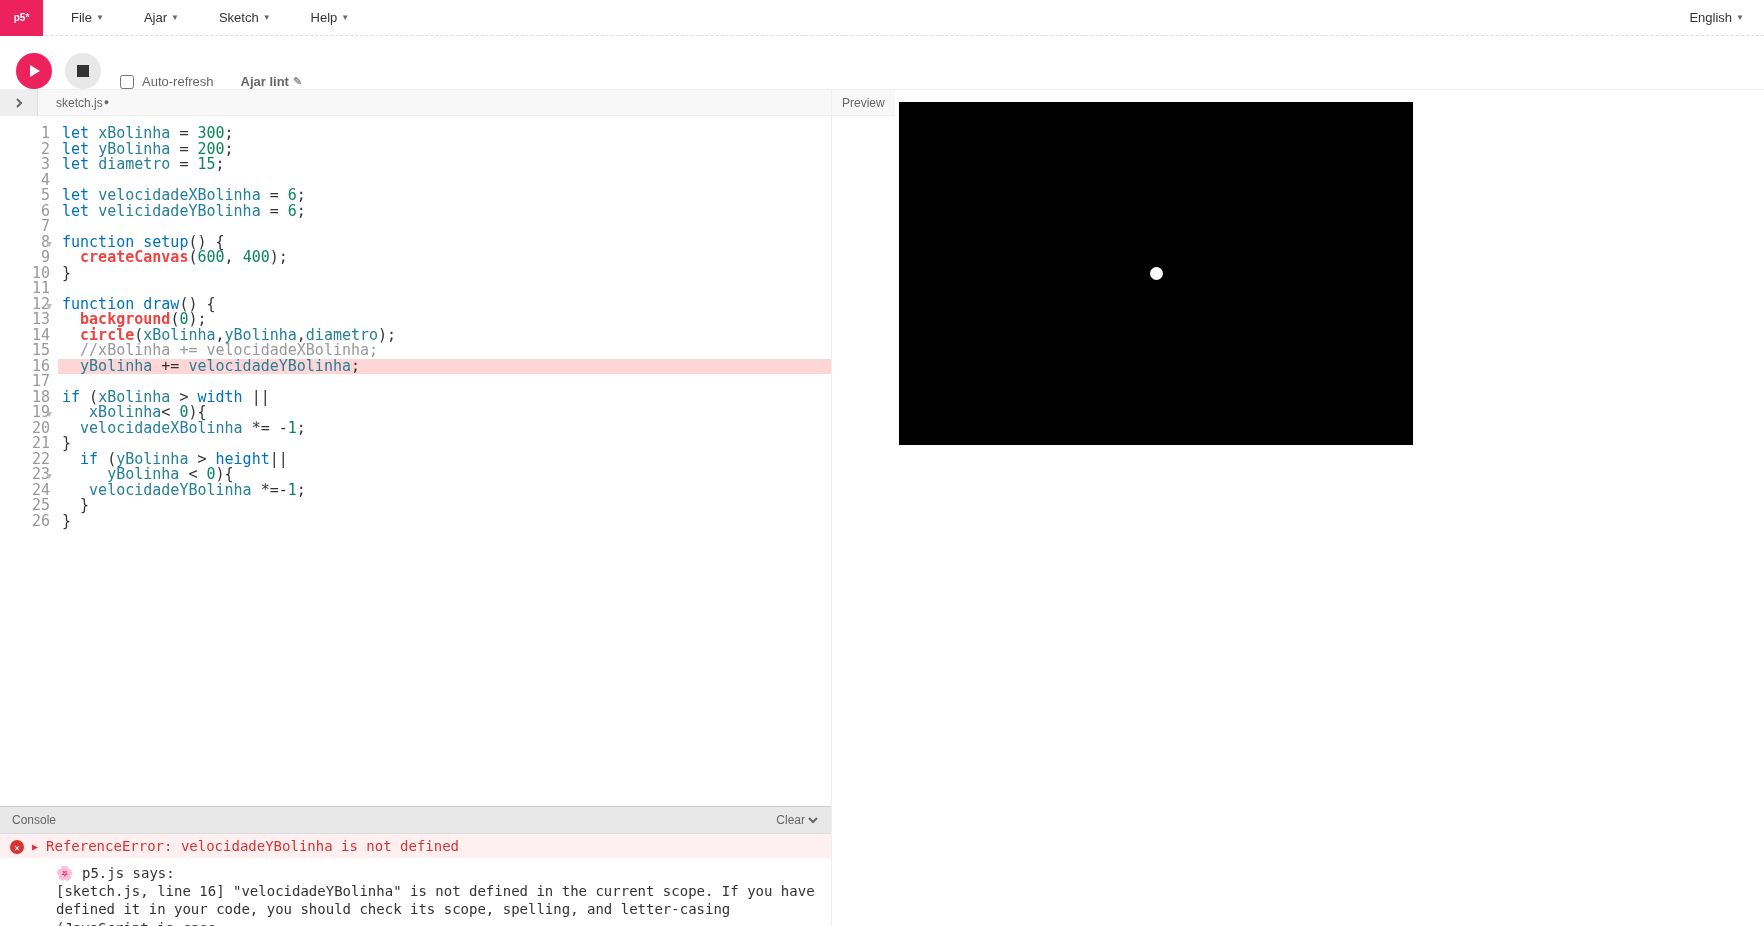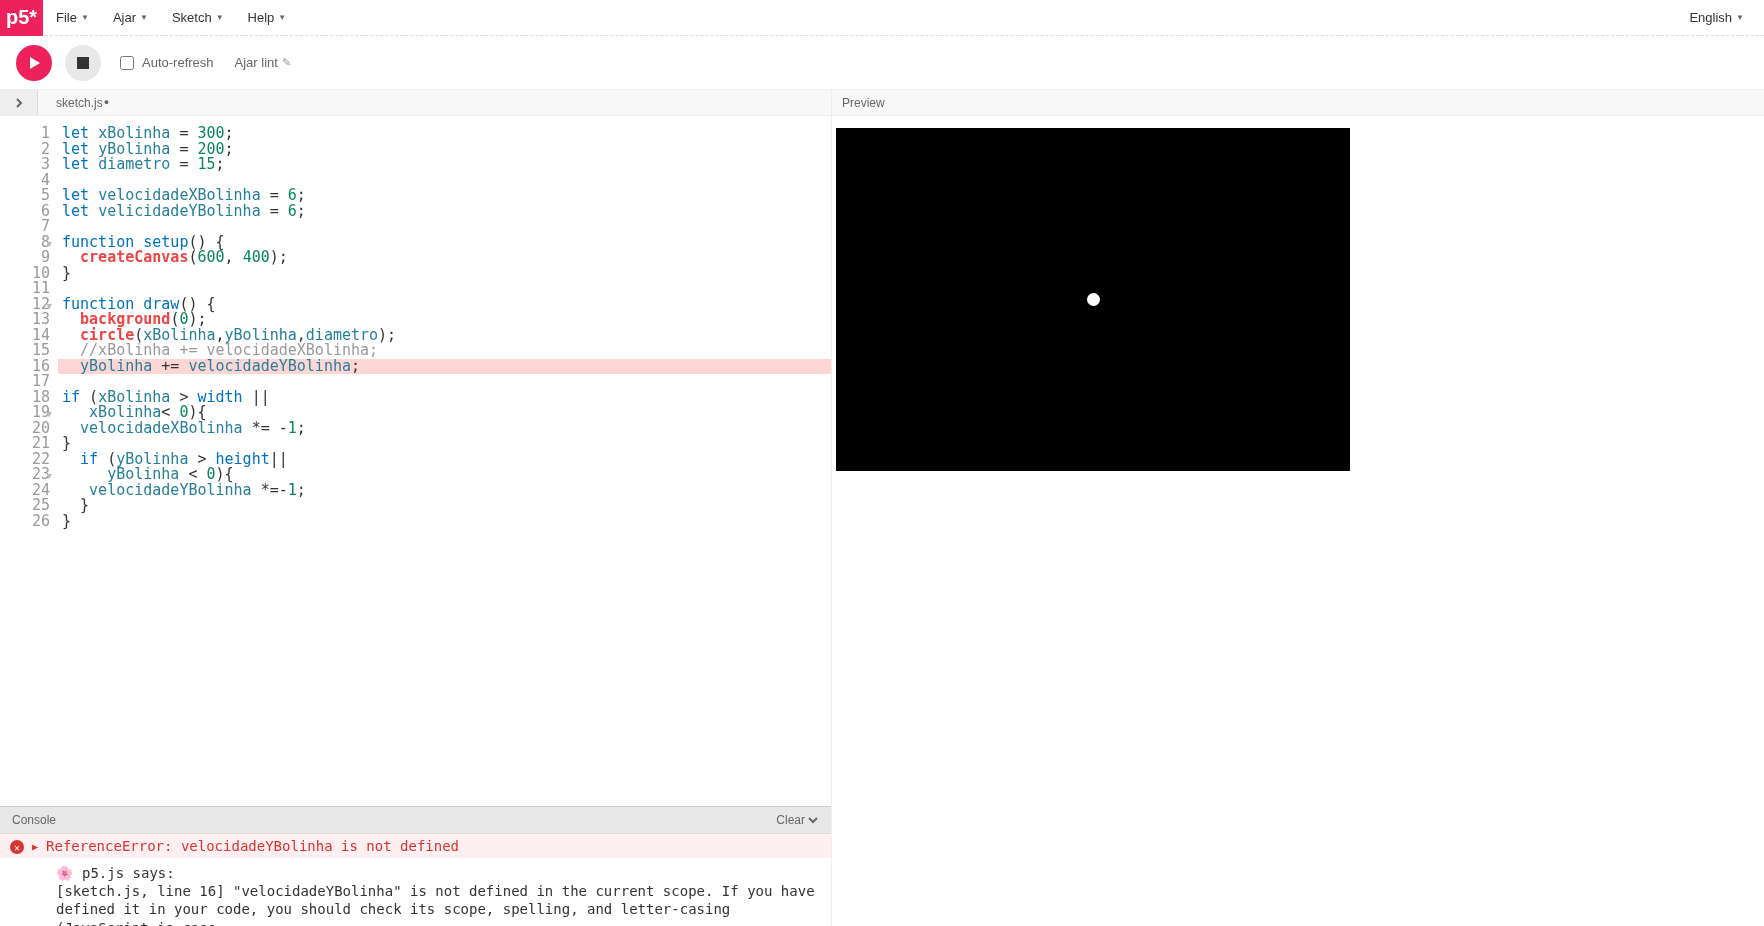--- a/index.html
+++ b/index.html
@@ -1,30 +1,30 @@
 <!DOCTYPE html>
 <html><head>
 <meta charset="utf-8">
 <style>
 * { margin: 0; padding: 0; box-sizing: border-box; }
 body { font-family: -apple-system, BlinkMacSystemFont, "Segoe UI", Arial, sans-serif; font-size: 13px; color: #333; background: #fff; overflow: hidden; }
 .topbar { display: flex; align-items: center; height: 36px; border-bottom: 1px dashed #ddd; }
-.logo { width: 43px; height: 36px; background: #ed225d; color: #fff; display: flex; align-items: center; justify-content: center; font-weight: bold; font-size: 20px; }
-.menubar { display: flex; align-items: flex-end; padding-left: 1px; flex: 1; }
+.logo { width: 43px; height: 36px; background: #ed225d; color: #fff; display: flex; align-items: center; justify-content: center; font-weight: bold; font-size: 10px; }
+.menubar { display: flex; align-items: flex-end; padding-left: 16px; flex: 1; gap: 16px; }
 .menu-item { padding: 0 12px; height: 36px; display: flex; align-items: center; cursor: pointer; color: #333; font-size: 13px; }
 .menu-item .tri { font-size: 8px; margin-left: 4px; color: #666; }
 .menu-right { margin-left: auto; display: flex; align-items: center; padding-right: 8px; }
-.toolbar { display: flex; align-items: center; height: 54px; padding: 0 16px; border-bottom: 1px solid #eee; gap: 13px; }
+.toolbar { display: flex; align-items: flex-end; height: 54px; padding: 0 16px; border-bottom: 1px solid #eee; gap: 13px; }
 .play-btn { width: 36px; height: 36px; border-radius: 50%; background: #ed225d; display: flex; align-items: center; justify-content: center; cursor: pointer; }
 .play-btn svg { fill: #fff; }
 .stop-btn { width: 36px; height: 36px; border-radius: 50%; background: #e8e8e8; display: flex; align-items: center; justify-content: center; cursor: pointer; }
 .stop-btn .sq { width: 12px; height: 12px; background: #333; }
 .auto-refresh { display: flex; align-items: center; gap: 8px; margin-left: 6px; color: #666; font-size: 13px; }
 .auto-refresh input { width: 14px; height: 14px; }
-.sketch-name { margin-left: 8px; color: #666; font-size: 13px; display: flex; align-items: center; gap: 4px; }
+.sketch-name { margin-left: 14px; color: #666; font-size: 13px; display: flex; align-items: center; gap: 4px; font-weight: bold; }
 .pencil { font-size: 11px; color: #999; }
 .main { display: flex; height: calc(100vh - 90px); }
 .editor-pane { flex: 0 0 832px; display: flex; flex-direction: column; border-right: 1px solid #eee; }
 .tabbar { display: flex; align-items: center; height: 26px; background: #f8f8f8; border-bottom: 1px solid #eee; }
 .expand-btn { width: 38px; height: 26px; background: #eee; display: flex; align-items: center; justify-content: center; cursor: pointer; border-right: 1px solid #ddd; }
 .expand-btn svg { stroke: #666; fill: none; stroke-width: 2; }
 .tab-name { padding: 0 18px; font-size: 12px; color: #666; }
 .code-area { flex: 1; display: flex; font-family: "Consolas", "Monaco", monospace; font-size: 15px; line-height: 15.5px; overflow: auto; background: #fff; }
 .gutter { width: 58px; text-align: right; padding: 10px 8px 10px 0; color: #999; background: #fff; user-select: none; flex-shrink: 0; }
 .gutter .ln { height: 15.5px; position: relative; }
@@ -44,21 +44,21 @@
 .console-body { height: 92px; overflow-y: scroll; font-family: "Consolas", "Monaco", monospace; font-size: 14px; background: #fff; position: relative; }
 .console-row { padding: 4px 10px; display: flex; align-items: flex-start; gap: 8px; }
 .console-row.error { background: #fef0f0; color: #d63333; }
 .err-icon { width: 14px; height: 14px; border-radius: 50%; background: #d63333; color: #fff; display: flex; align-items: center; justify-content: center; font-size: 10px; font-weight: bold; flex-shrink: 0; margin-top: 2px; }
 .expand-tri { color: #d63333; font-size: 10px; margin-top: 3px; }
 .console-msg { flex: 1; }
 .friendly-row { padding: 6px 10px 6px 56px; color: #333; line-height: 1.3; position: relative; }
 .flower { position: absolute; left: 56px; top: 6px; font-size: 14px; }
 .friendly-text { padding-left: 26px; display: block; }
 .friendly-detail { display: block; white-space: pre-wrap; }
-.preview-pane { flex: 1; display: flex; flex-direction: column; }
+.preview-pane { flex: 1; display: flex; flex-direction: row; }
 .preview-header { height: 26px; background: #f8f8f8; border-bottom: 1px solid #eee; display: flex; align-items: center; padding: 0 10px; font-size: 12px; color: #666; }
 .preview-canvas { padding: 12px 0 0 4px; }
 .canvas-el { width: 514px; height: 343px; background: #000; position: relative; }
 .ball { position: absolute; width: 13px; height: 13px; background: #fff; border-radius: 50%; left: 251px; top: 165px; }
 </style>
 </head>
 <body>
 
 <div class="topbar">
   <div class="logo">p5*</div>

